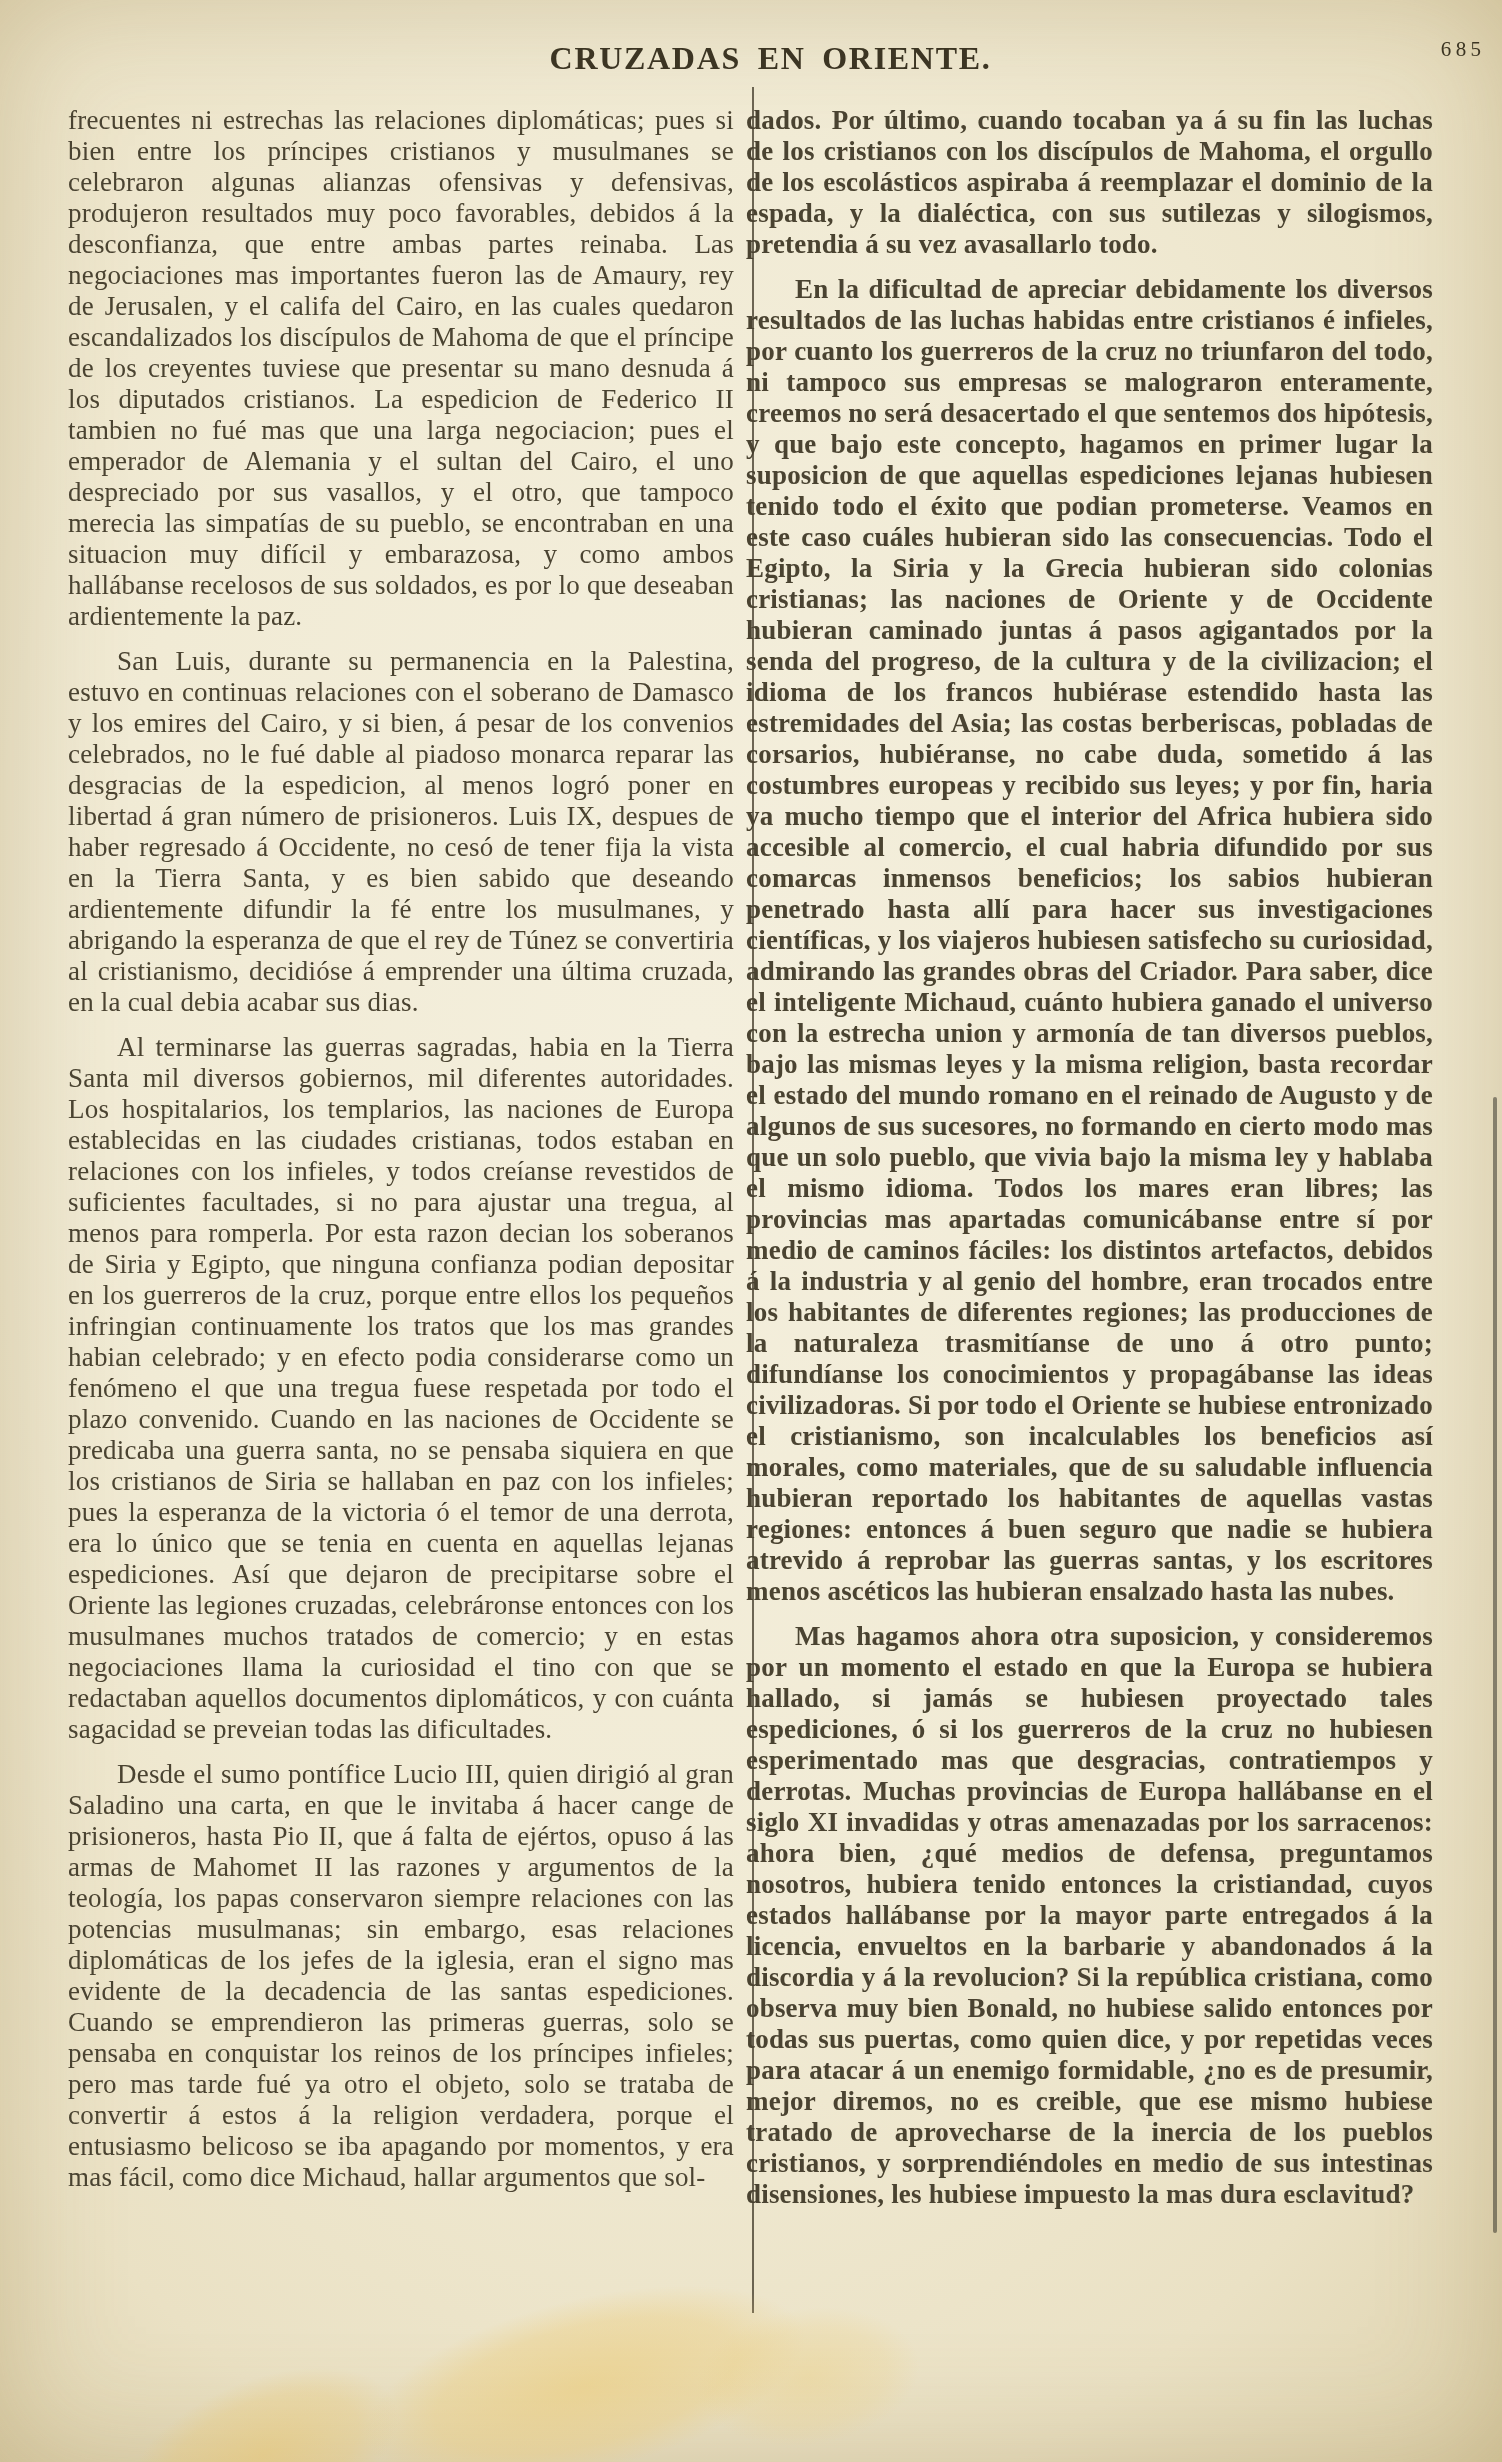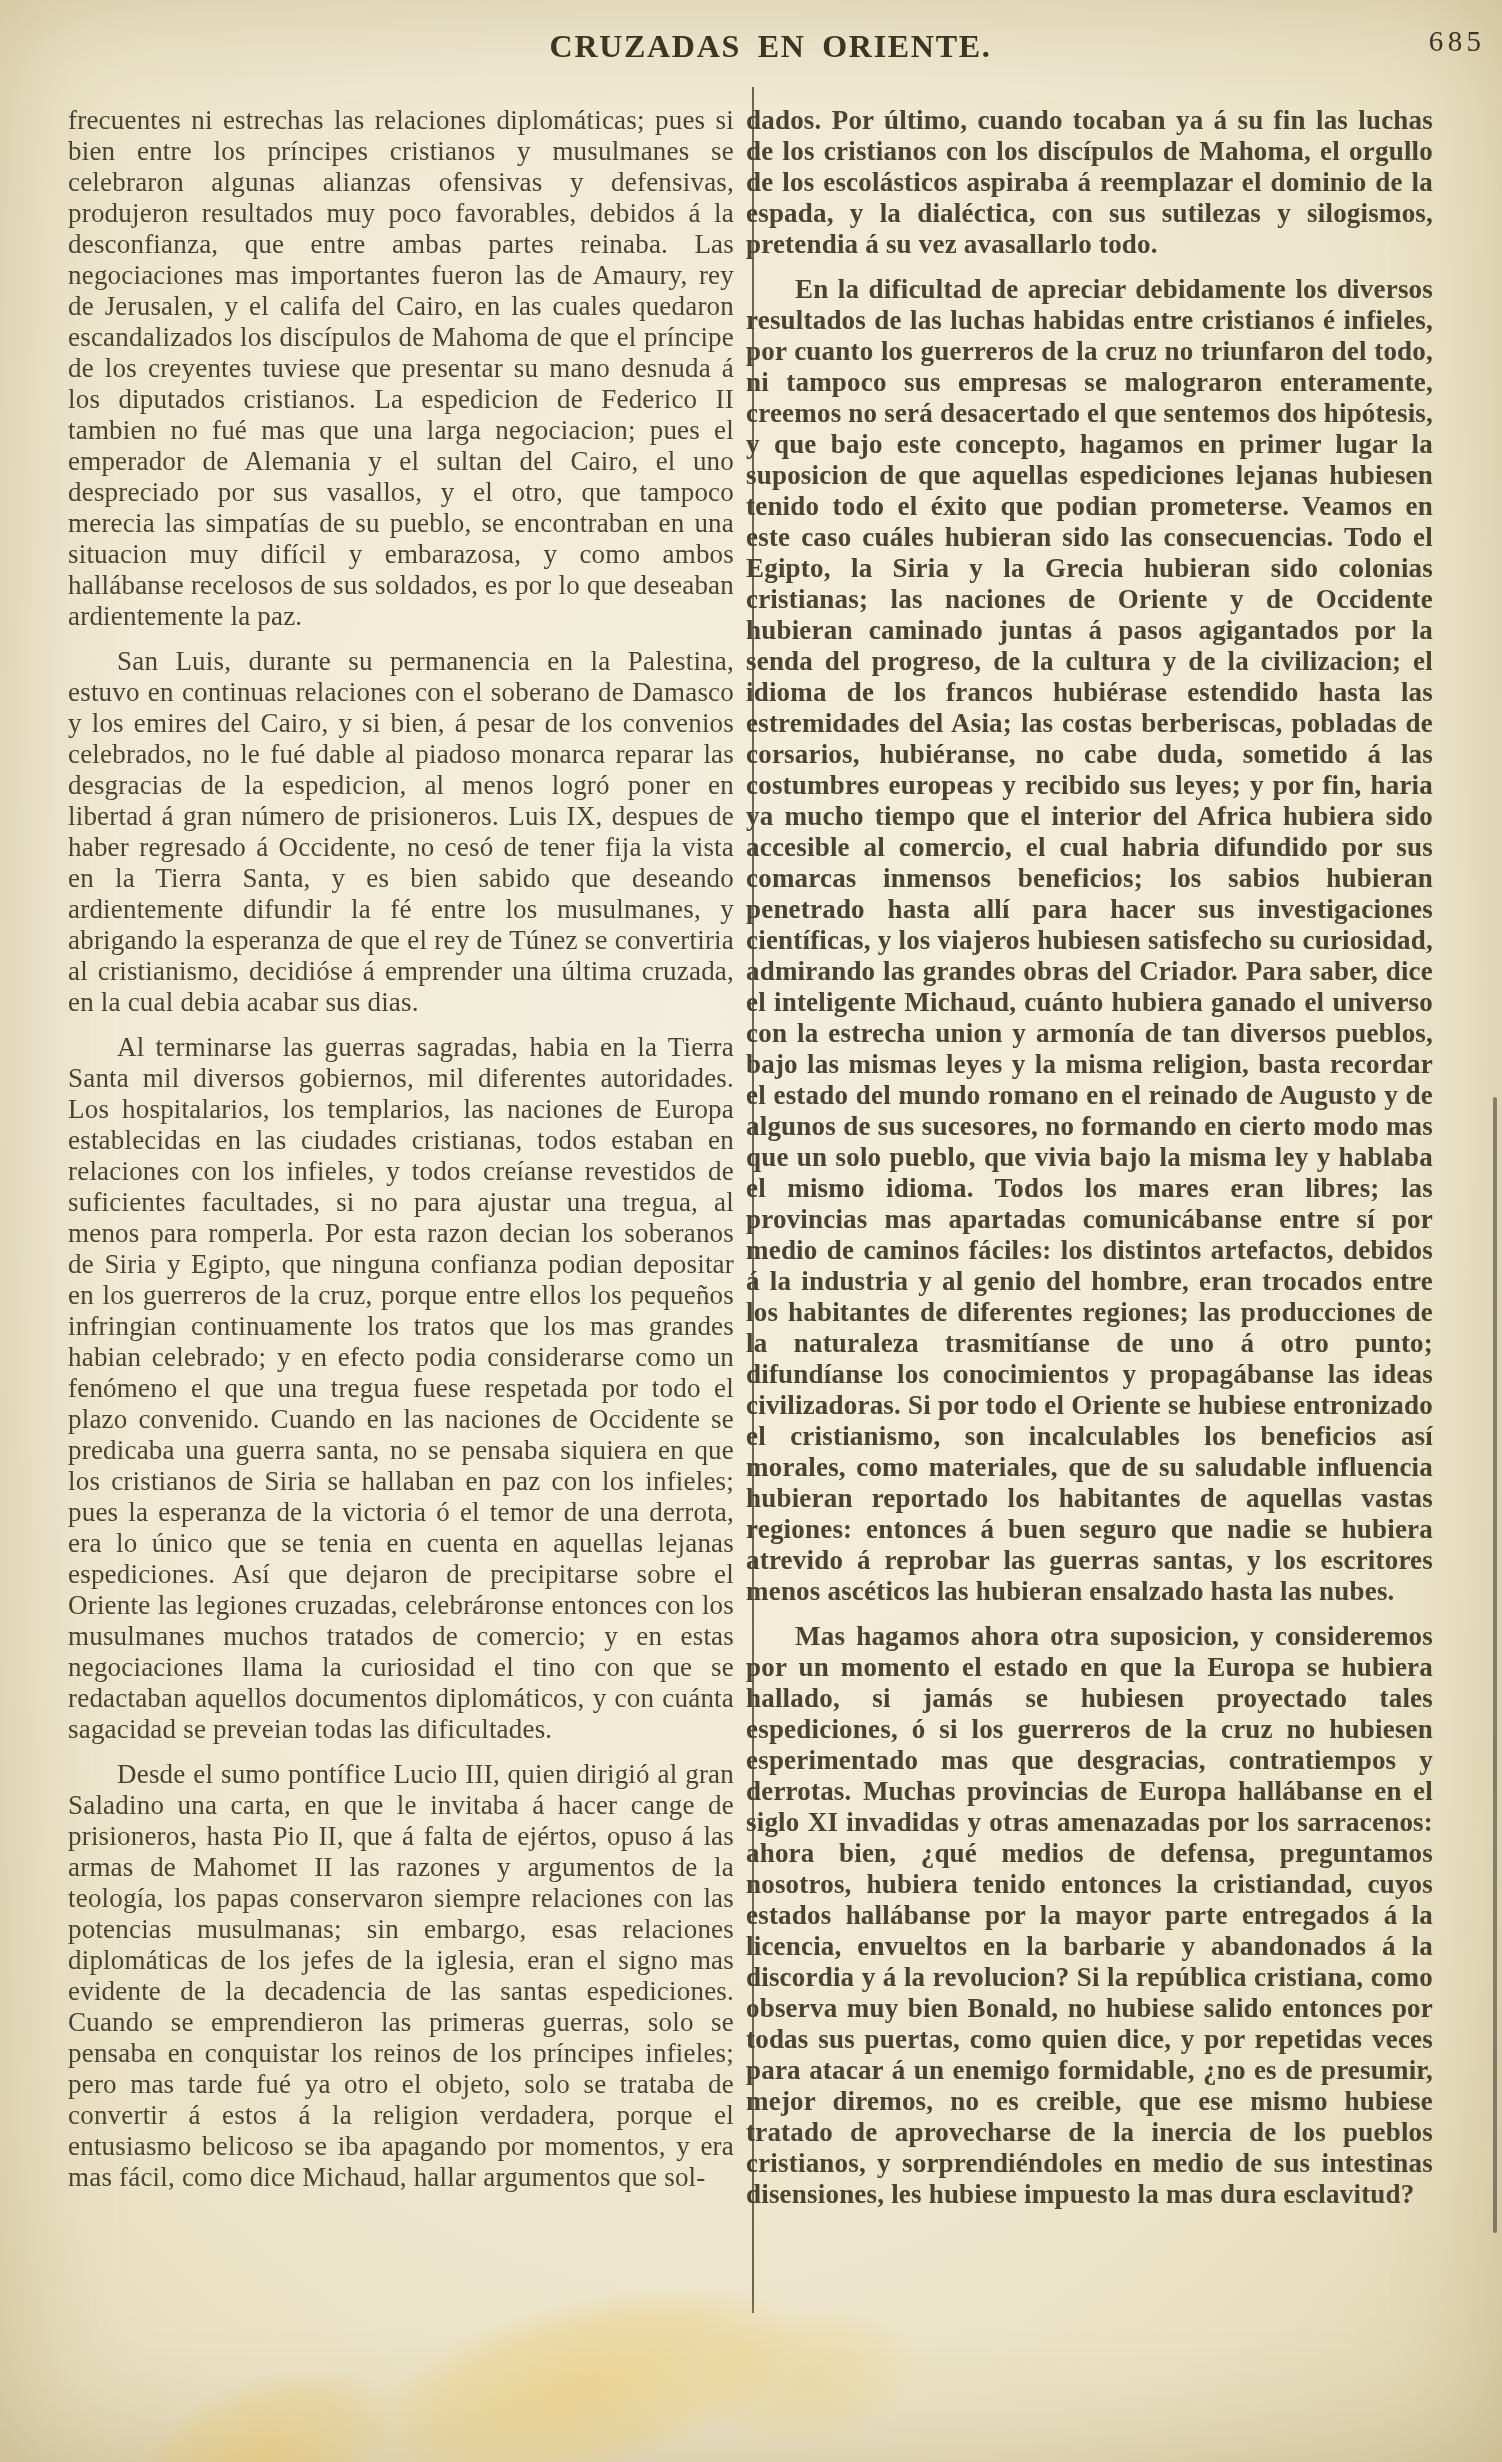--- a/index.html
+++ b/index.html
@@ -19,41 +19,41 @@
       radial-gradient(ellipse 1311px 2010px at 46% 42%,
         #f4efdd 0%, #f1ebd5 45%, #eae1c4 75%, #ded2ad 94%, #d5c79e 100%);
     box-shadow: inset 0 0 122px rgba(146, 118, 58, 0.30);
     font-family: "Liberation Serif", "DejaVu Serif", serif;
     color: #4a4331;
   }
   
   .running-head {
     position: absolute;
     left: 52px;
-    top: 28px;
+    top: 40px;
     width: 1437px;
     height: 40px;
   }
   .head-title {
     position: absolute;
     left: 0;
     right: 0;
     top: 0;
     text-align: center;
     font-size: 32px;
     font-weight: bold;
     letter-spacing: 1.7px;
     word-spacing: 7px;
     color: #3c3523;
   }
   .page-number {
     position: absolute;
     right: 3.5px;
     top: -3.5px;
-    font-size: 29px;
+    font-size: 21px;
     letter-spacing: 4.4px;
     color: #3c3523;
   }
   
   .col {
     position: absolute;
     top: 91px;
     text-align: justify;
     font-size: 27px;
     line-height: 31px;

